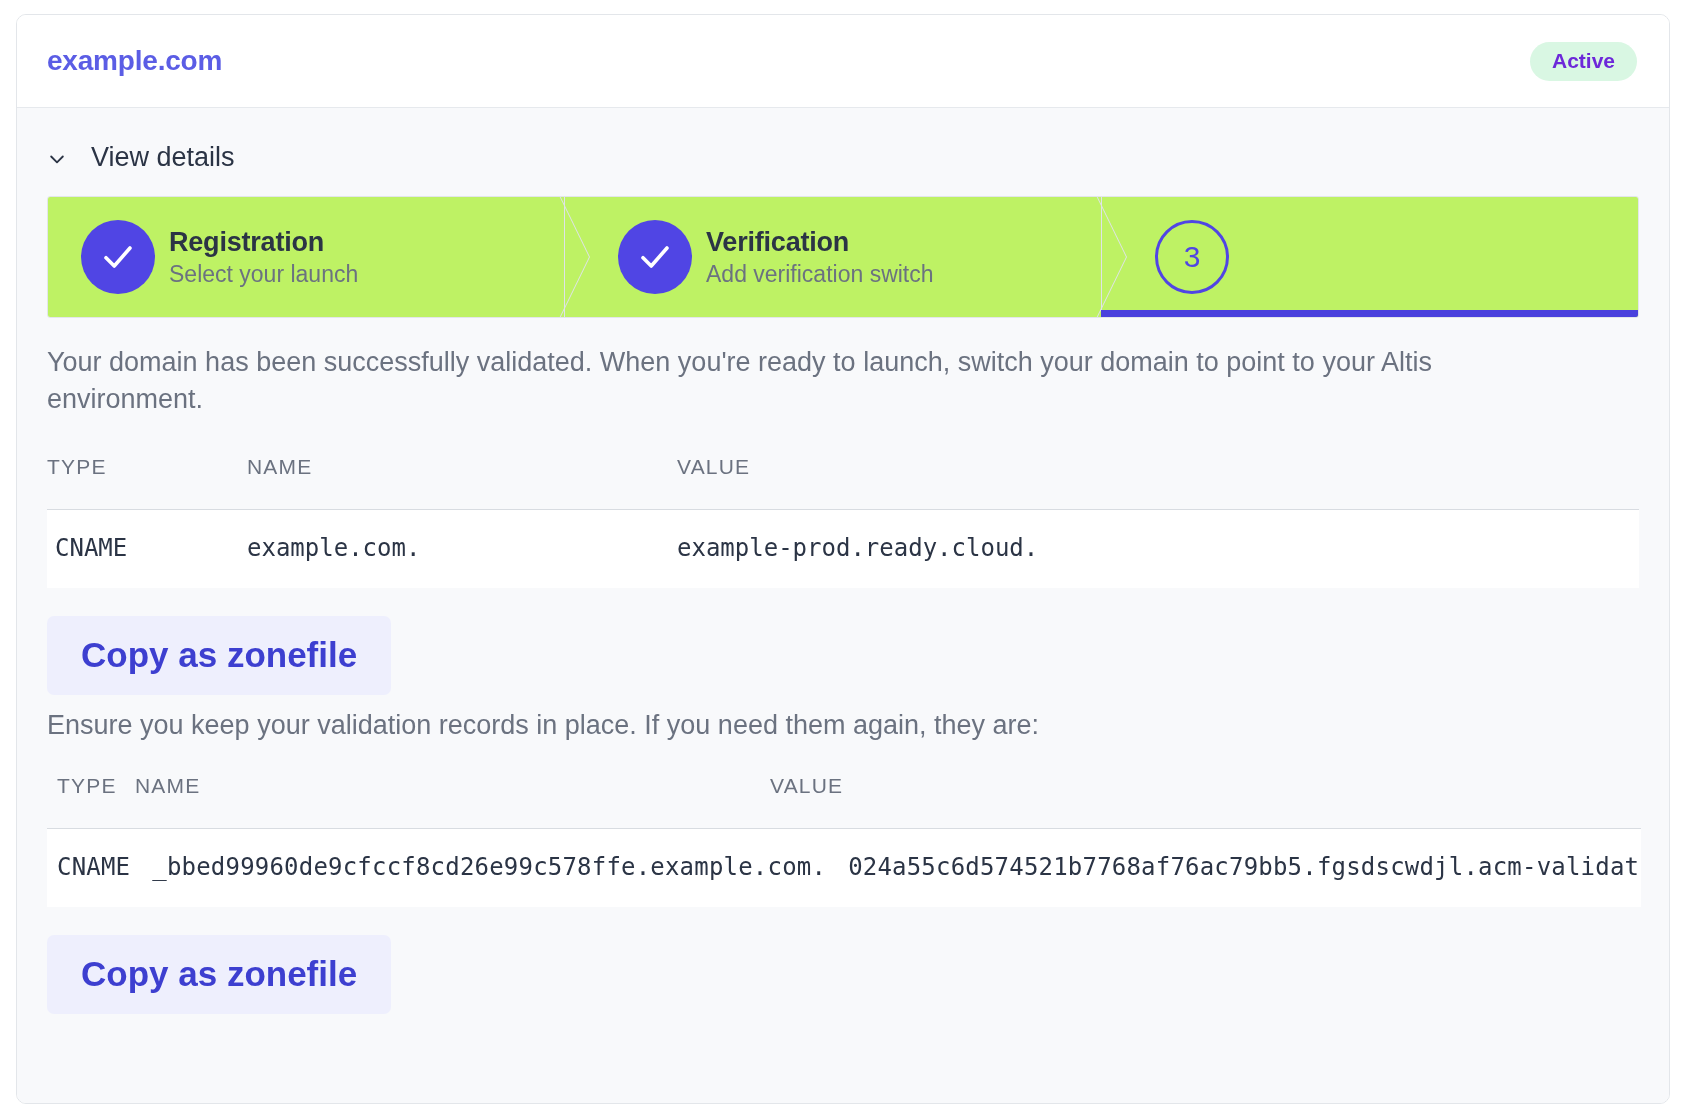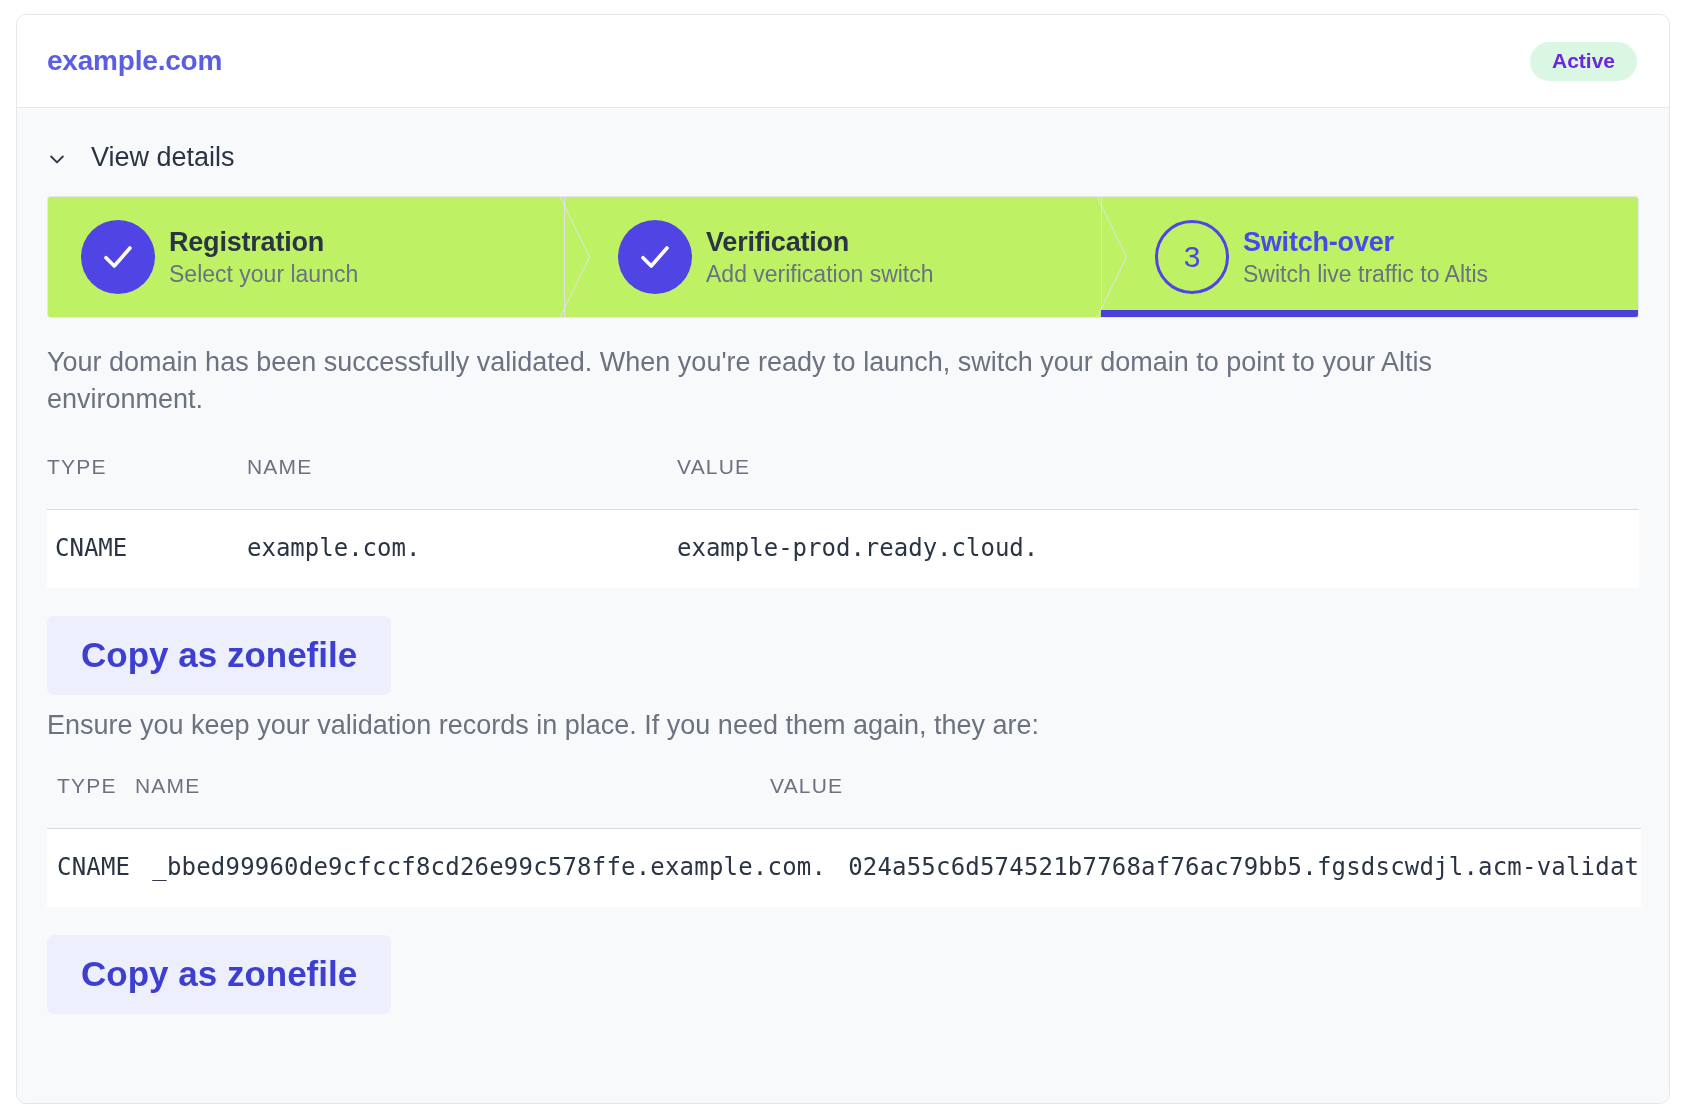--- a/index.html
+++ b/index.html
@@ -334,24 +334,20 @@
             <div class="step-title">Verification</div>
             <div class="step-sub">Add verification switch</div>
           </div>
         </div>
 
         <div class="step active">
           <span class="step-sep">
               <span class="bar"></span>
             </span>
           <div class="step-marker current">3</div>
-          <div class="step-text">
-            <div class="step-title active">Switch-over</div>
-            <div class="step-sub">Switch live traffic to Altis</div>
-          </div>
         </div>
 
       </div>
 
       
       <p class="para">Your domain has been successfully validated. When you're ready to launch, switch your domain to point to your Altis environment.</p>
 
       
       <table class="record-table">
         <thead>

